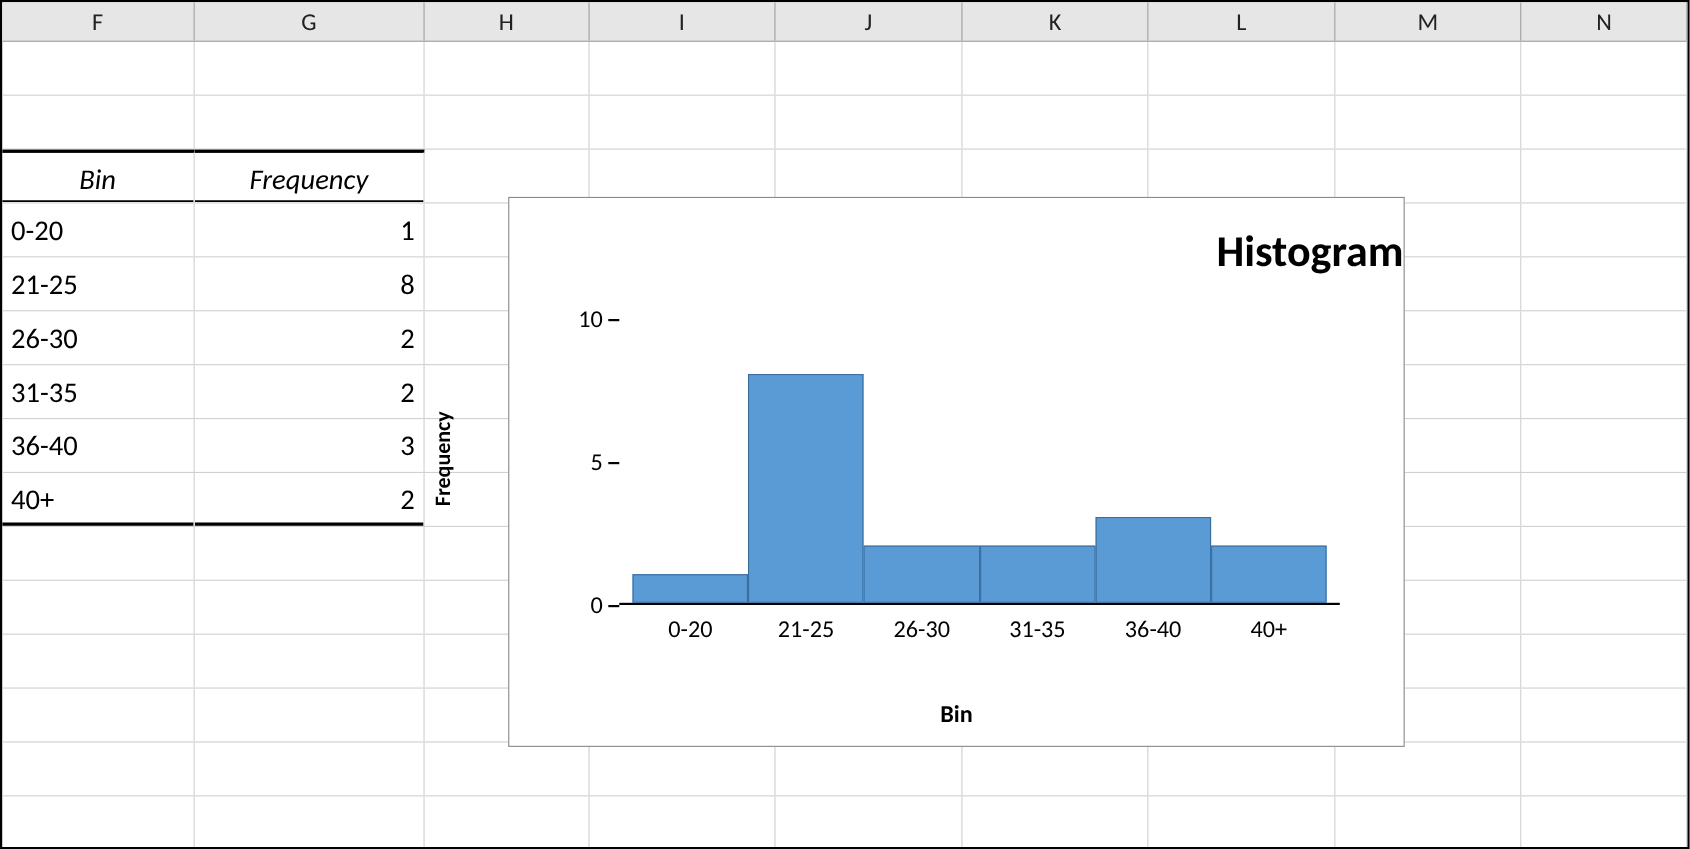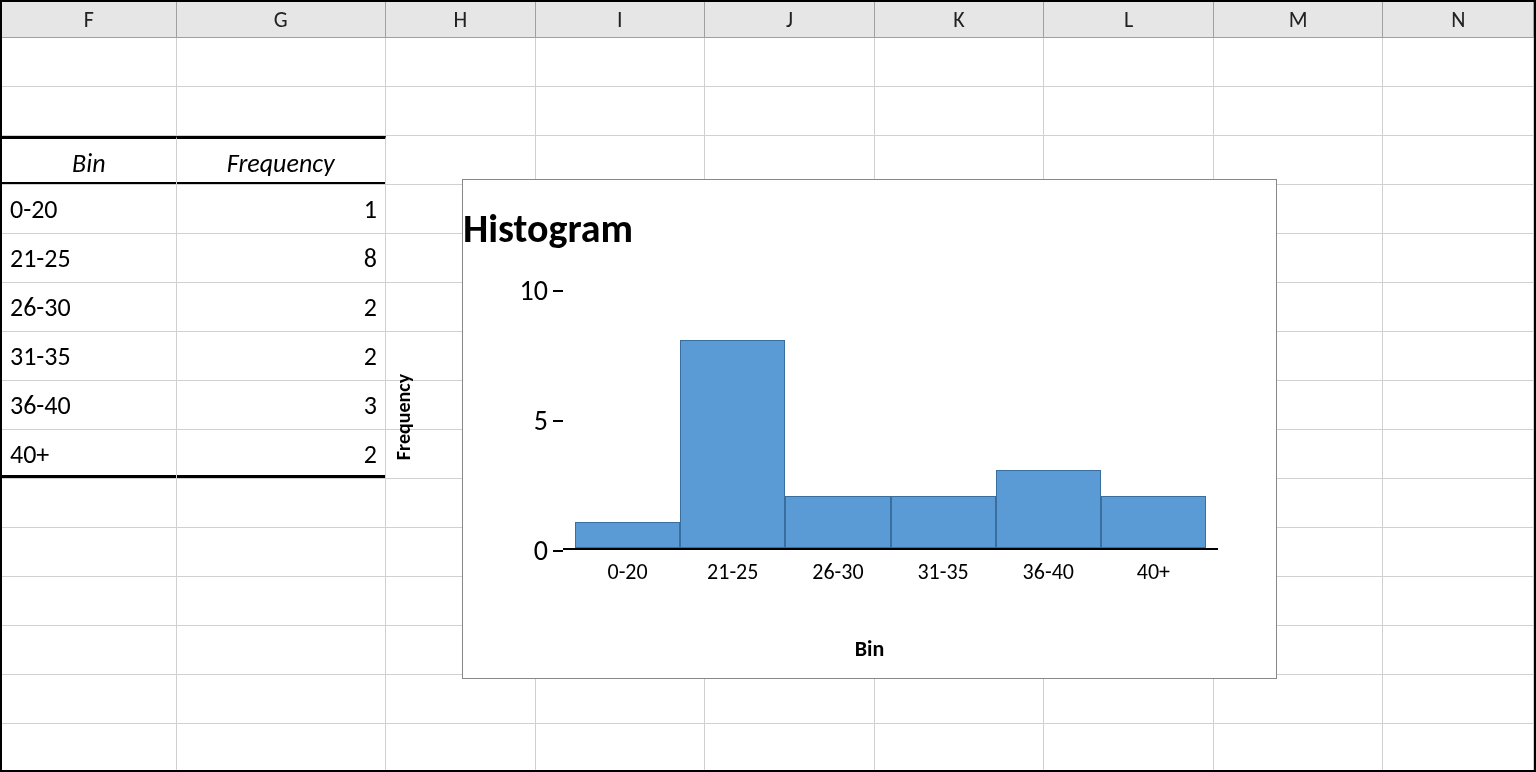--- a/index.html
+++ b/index.html
@@ -67,21 +67,21 @@
   .chart {
     position: absolute;
     left: 460px;
     top: 177px;
     width: 815px;
     height: 500px;
     background: #fff;
     border: 1px solid #888;
   }
   .chart-title {
-    text-align: left;
+    text-align: right;
     font-size: 40px;
     font-weight: bold;
     margin-top: 24px;
   }
   .ylabel {
     position: absolute;
     left: -2px;
     top: 50%;
     transform: translateY(-50%) rotate(-90deg);
     transform-origin: left top;
@@ -110,21 +110,21 @@
   .ytick {
     position: absolute;
     left: -10px;
     width: 10px;
     border-top: 2px solid #000;
   }
   .ytick-label {
     position: absolute;
     right: 670px;
     transform: translateY(-50%);
-    font-size: 28px;
+    font-size: 22px;
   }
   .bars {
     position: absolute;
     left: 0;
     bottom: 0;
     width: 100%;
     height: 100%;
     display: flex;
     align-items: flex-end;
     padding: 0 12px;

